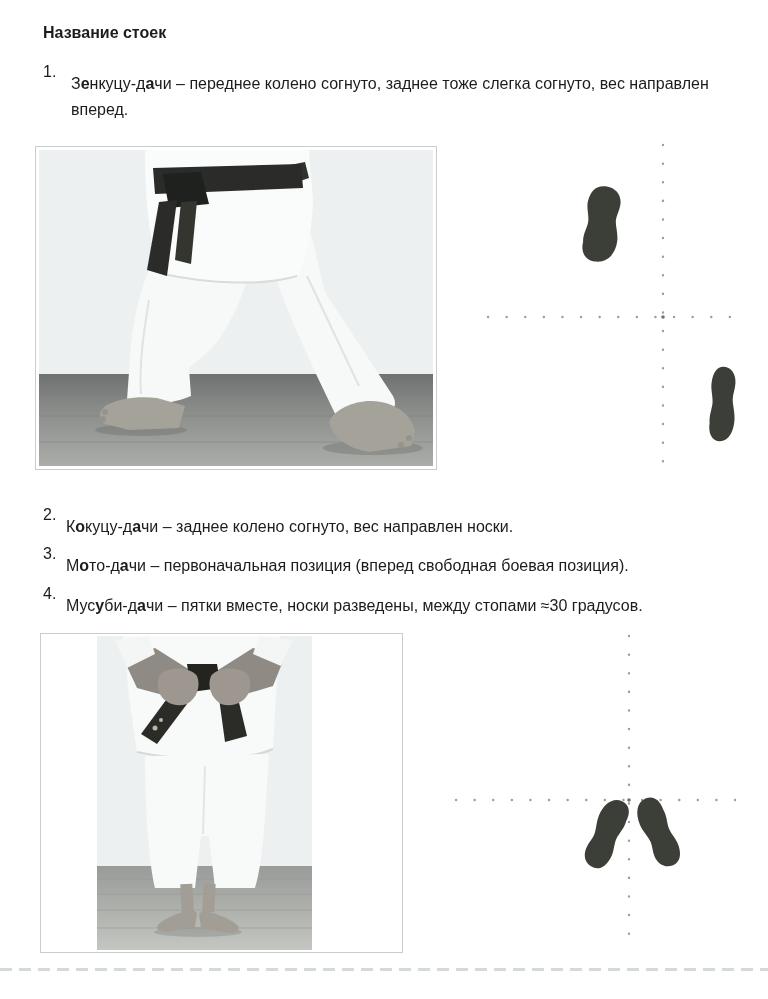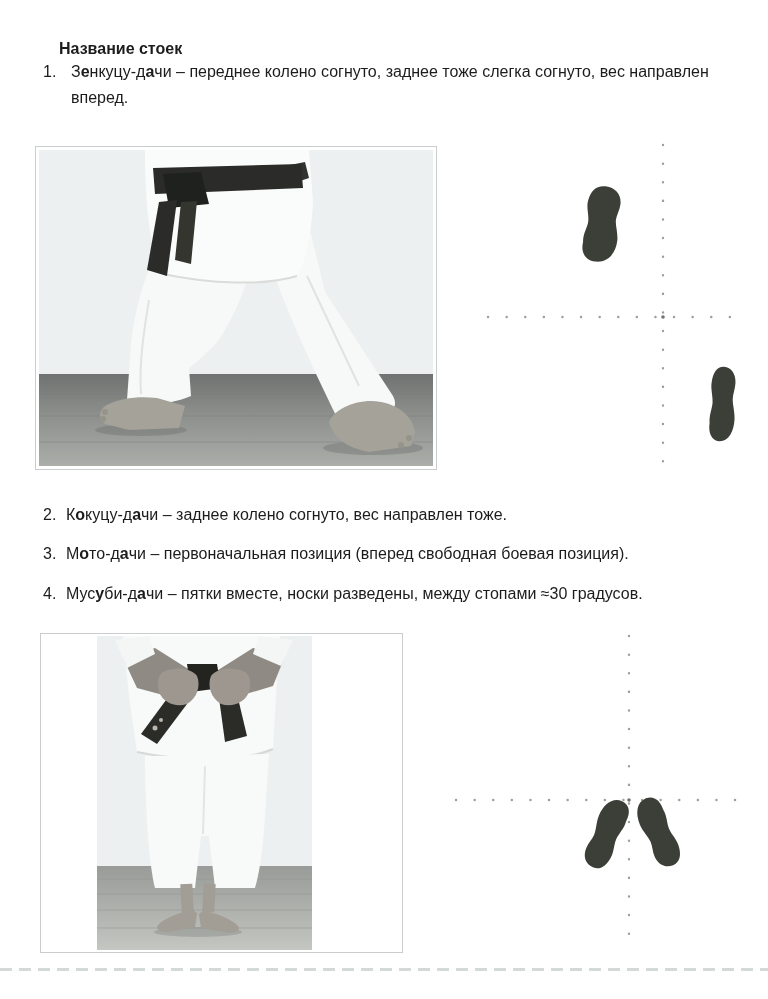--- a/index.html
+++ b/index.html
@@ -8,34 +8,34 @@
     width:768px; height:999px; position:relative;
     background:#ffffff; color:#1c1c1c;
     font-family:"Liberation Sans","DejaVu Sans",sans-serif;
     overflow:hidden;
   }
   .abs { position:absolute; }
   .doc-title { font-size:16px; font-weight:700; line-height:22px; }
   .stance-item { display:flex; font-size:16px; line-height:26px; }
   .stance-item .num { flex:0 0 28px; }
   .stance-item.compact .num { flex:0 0 23px; }
-  .stance-item .body { flex:1 1 auto; }
+  .stance-item .body { flex:1 1 auto;margin-top:12px; }
   .stress { font-weight:700; }
   .photo-box { border:1px solid #c9cdcd; background:#ffffff; }
   svg { display:block; }
   .page-break {
     height:3px; width:768px;
     background:repeating-linear-gradient(90deg,#ccd3d2 0 12px,#ffffff 12px 19px);
     opacity:.85;
   }
 </style>
 </head>
 <body>
 
-<h1 class="abs doc-title" style="left:43px; top:22px; margin:16px;">Название стоек</h1>
+<h1 class="abs doc-title" style="left:43px; top:22px; margin:0;">Название стоек</h1>
 
 <div class="abs stance-item" style="left:43px; top:59px; width:702px;">
   <span class="num">1.</span>
   <span class="body"><span class="term"><span>З</span><span class="stress">е</span><span>нкуцу-д</span><span class="stress">а</span><span>чи</span></span><span> – переднее колено согнуто, заднее тоже слегка согнуто, вес направлен вперед.</span></span>
 </div>
 
 <div class="abs photo-box" style="left:35px; top:146px; width:402px; height:324px; padding:3px;">
   <svg width="394" height="316" viewBox="0 0 394 316" preserveAspectRatio="none">
     <defs>
       <linearGradient id="floor1" x1="0" y1="0" x2="0" y2="1">
@@ -81,21 +81,21 @@
 <svg class="abs" style="left:455px; top:140px;" width="305" height="335" viewBox="0 0 305 335">
   <line x1="208" y1="5" x2="208" y2="328" stroke="#9aa09c" stroke-width="2.4" stroke-linecap="round" stroke-dasharray="0.1 18.5"></line>
   <line x1="33" y1="177" x2="293" y2="177" stroke="#9aa09c" stroke-width="2.4" stroke-linecap="round" stroke-dasharray="0.1 18.5"></line>
   <circle cx="208" cy="177" r="1.8" fill="#6f746f"></circle>
   <path transform="translate(146,84) rotate(7) scale(1.3,1)" d="M0,-38 C8,-38 13,-31 13,-22 C13,-16 11,-11 11,-6 C11,0 14,7 14,15 C14,27 9,38 -1,38 C-9,38 -13,30 -12,20 C-13,12 -10,5 -10,-1 C-10,-8 -13,-15 -12,-22 C-11,-32 -7,-38 0,-38 Z" fill="#3b3f37"></path>
   <path transform="translate(267,264) rotate(3) scale(0.95,0.98)" d="M0,-38 C8,-38 13,-31 13,-22 C13,-16 11,-11 11,-6 C11,0 14,7 14,15 C14,27 9,38 -1,38 C-9,38 -13,30 -12,20 C-13,12 -10,5 -10,-1 C-10,-8 -13,-15 -12,-22 C-11,-32 -7,-38 0,-38 Z" fill="#3b3f37"></path>
 </svg>
 
 <div class="abs stance-item compact" style="left:43px; top:502px; width:720px;">
   <span class="num">2.</span>
-  <span class="body"><span class="term"><span>К</span><span class="stress">о</span><span>куцу-д</span><span class="stress">а</span><span>чи</span></span><span> – заднее колено согнуто, вес направлен тоже.</span></span>
+  <span class="body"><span class="term"><span>К</span><span class="stress">о</span><span>куцу-д</span><span class="stress">а</span><span>чи</span></span><span> – заднее колено согнуто, вес направлен носки.</span></span>
 </div>
 
 <div class="abs stance-item compact" style="left:43px; top:541px; width:720px;">
   <span class="num">3.</span>
   <span class="body"><span class="term"><span>М</span><span class="stress">о</span><span>то-д</span><span class="stress">а</span><span>чи</span></span><span> – первоначальная позиция (вперед свободная боевая позиция).</span></span>
 </div>
 
 <div class="abs stance-item compact" style="left:43px; top:581px; width:720px;">
   <span class="num">4.</span>
   <span class="body"><span class="term"><span>Мус</span><span class="stress">у</span><span>би-д</span><span class="stress">а</span><span>чи</span></span><span> – пятки вместе, носки разведены, между стопами ≈30 градусов.</span></span>

